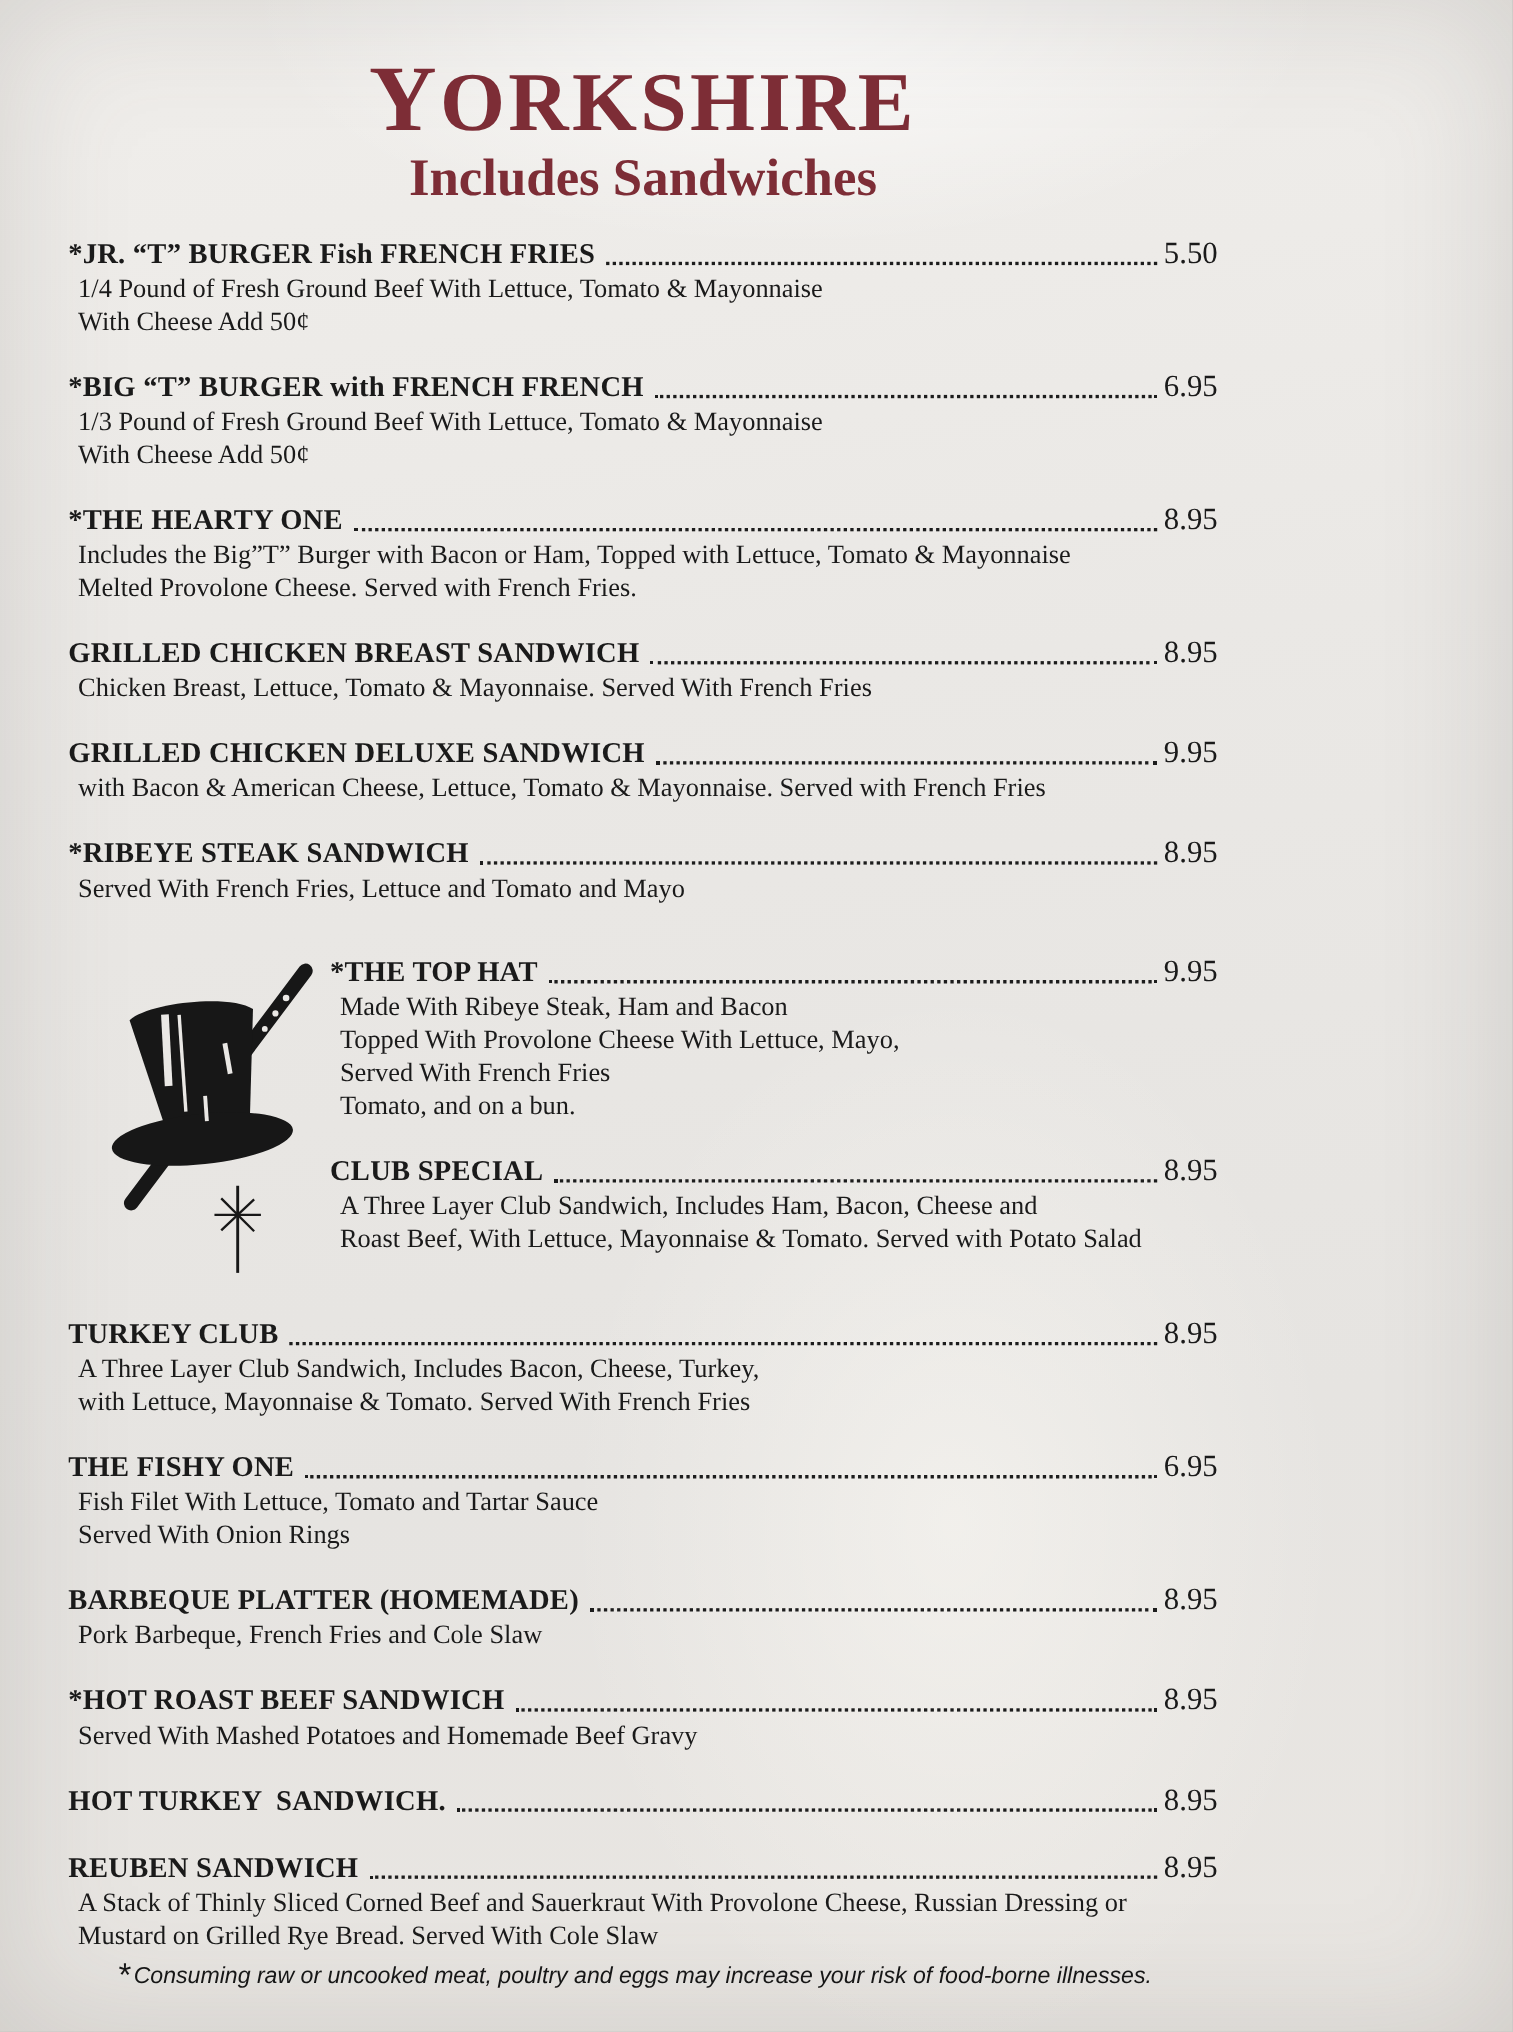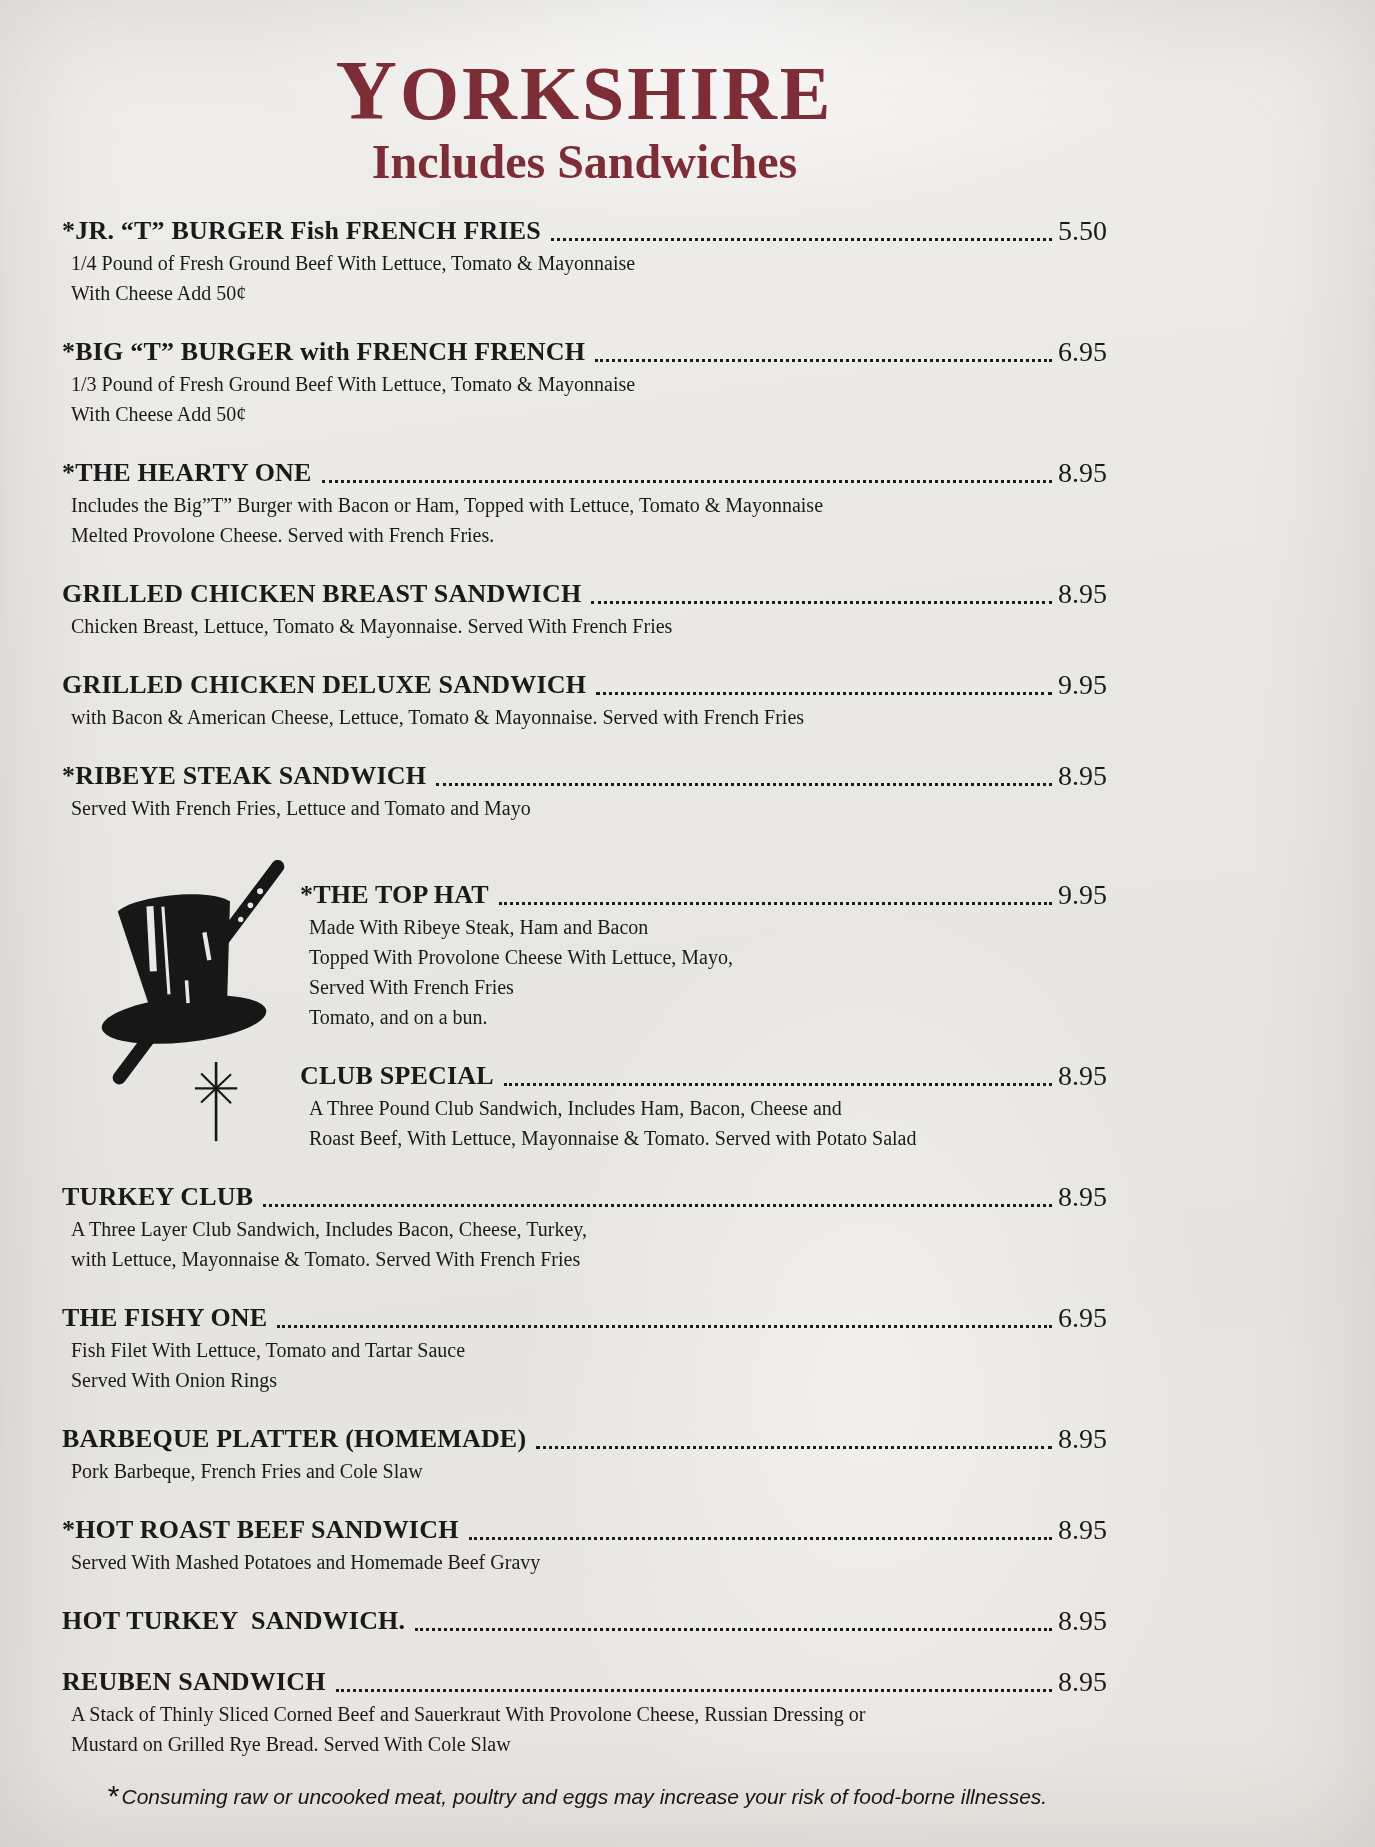--- a/index.html
+++ b/index.html
@@ -39,22 +39,22 @@
     font-weight:700;font-size:26px;line-height:34px;
     white-space:pre;letter-spacing:.2px;
   }
   .leader{
     flex:1;height:0;
     border-bottom:3px dotted #1c1c1c;
     margin:0 6px 7px 10px;
     min-width:40px;
   }
   .price{font-size:28px;line-height:34px;}
-  .desc{font-size:20px;line-height:30px;padding-left:9px;}
-  .hat-row{display:flex;align-items:flex-end;margin-top:24px;}
+  .desc{font-size:24px;line-height:30px;padding-left:9px;}
+  .hat-row{display:flex;align-items:flex-start;margin-top:40px;}
   .hat-art{flex:0 0 auto;margin:6px 10px 0 8px;}
   .hat-col{flex:1;min-width:0;}
   .hat-col .item:first-child{margin-top:4px;}
   footer{
     position:absolute;left:48px;right:268px;bottom:34px;
     text-align:center;
     font-family:"Liberation Sans","DejaVu Sans",sans-serif;
     font-style:italic;font-size:21px;color:#161616;
   }
   .fstar{font-size:30px;font-style:normal;vertical-align:-2px;margin-right:2px;}
@@ -165,21 +165,21 @@
             <div class="desc">Served With French Fries</div>
             <div class="desc">Tomato, and on a bun.</div>
           </div>
 
           <div class="item">
             <div class="name-row">
               <span class="name">CLUB SPECIAL</span>
               <span class="leader"></span>
               <span class="price">8.95</span>
             </div>
-            <div class="desc">A Three Pound Club Sandwich, Includes Ham, Bacon, Cheese and</div>
+            <div class="desc">A Three Layer Club Sandwich, Includes Ham, Bacon, Cheese and</div>
             <div class="desc">Roast Beef, With Lettuce, Mayonnaise &amp; Tomato. Served with Potato Salad</div>
           </div>
         </div>
       </div>
 
       <div class="item">
         <div class="name-row">
           <span class="name">TURKEY CLUB</span>
           <span class="leader"></span>
           <span class="price">8.95</span>

